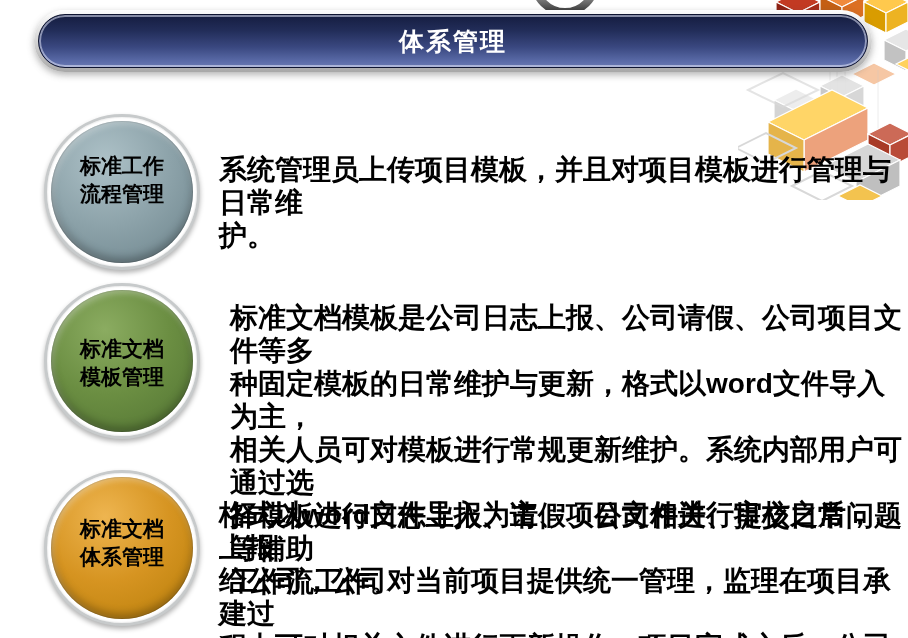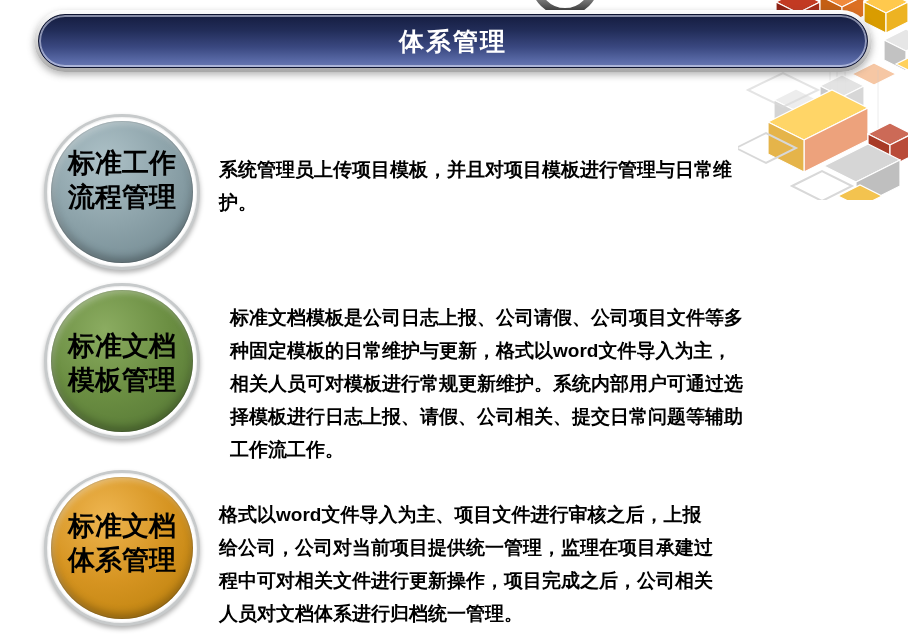--- a/index.html
+++ b/index.html
@@ -30,33 +30,33 @@
     position:absolute;left:44px;width:142px;height:142px;border-radius:50%;
     border:3px solid #c7cacb;padding:4px;background:#ffffff;z-index:2;
     box-shadow:0 3px 5px rgba(0,0,0,.3), inset 0 0 2px rgba(0,0,0,.18);
   }
   .badge-inner{
     width:142px;height:142px;border-radius:50%;
     display:flex;align-items:center;justify-content:center;text-align:center;
     box-shadow:inset 0 -5px 9px rgba(0,0,0,.28), inset 2px 3px 6px rgba(255,255,255,.35), inset 0 0 0 1px rgba(0,0,0,.12);
   }
   .badge-label{
-    white-space:pre-line;color:#000;font-size:27px;line-height:34px;font-weight:700;
+    white-space:pre-line;color:#000;font-size:21px;line-height:28px;font-weight:700;
   }
   .b1{top:114px;} .b2{top:283px;} .b3{top:470px;}
   .b1 .badge-inner{background:radial-gradient(circle at 38% 28%, #adc1c7 0%, #8da3aa 48%, #6b828a 100%);}
   .b2 .badge-inner{background:radial-gradient(circle at 38% 28%, #8bac61 0%, #6b8e42 48%, #507232 100%);}
   .b3 .badge-inner{background:radial-gradient(circle at 38% 28%, #eeb550 0%, #d69421 48%, #b67d09 100%);}
   .b1 .badge-label{transform:translateY(-12px);}
   .b2 .badge-label{transform:translateY(2px);}
   .b3 .badge-label{transform:translateY(-5px);}
   
   .desc{
     position:absolute;z-index:2;white-space:pre-line;color:#000;
-    font-size:19px;line-height:33px;font-weight:700;letter-spacing:0;
+    font-size:28px;line-height:33px;font-weight:700;letter-spacing:0;
   }
   .desc-1{left:219px;top:153px;width:676px;}
   .desc-2{left:230px;top:301px;width:676px;}
   .desc-3{left:219px;top:498px;width:676px;}
 </style>
 </head>
 <body>
 
 <div class="slide">
 

